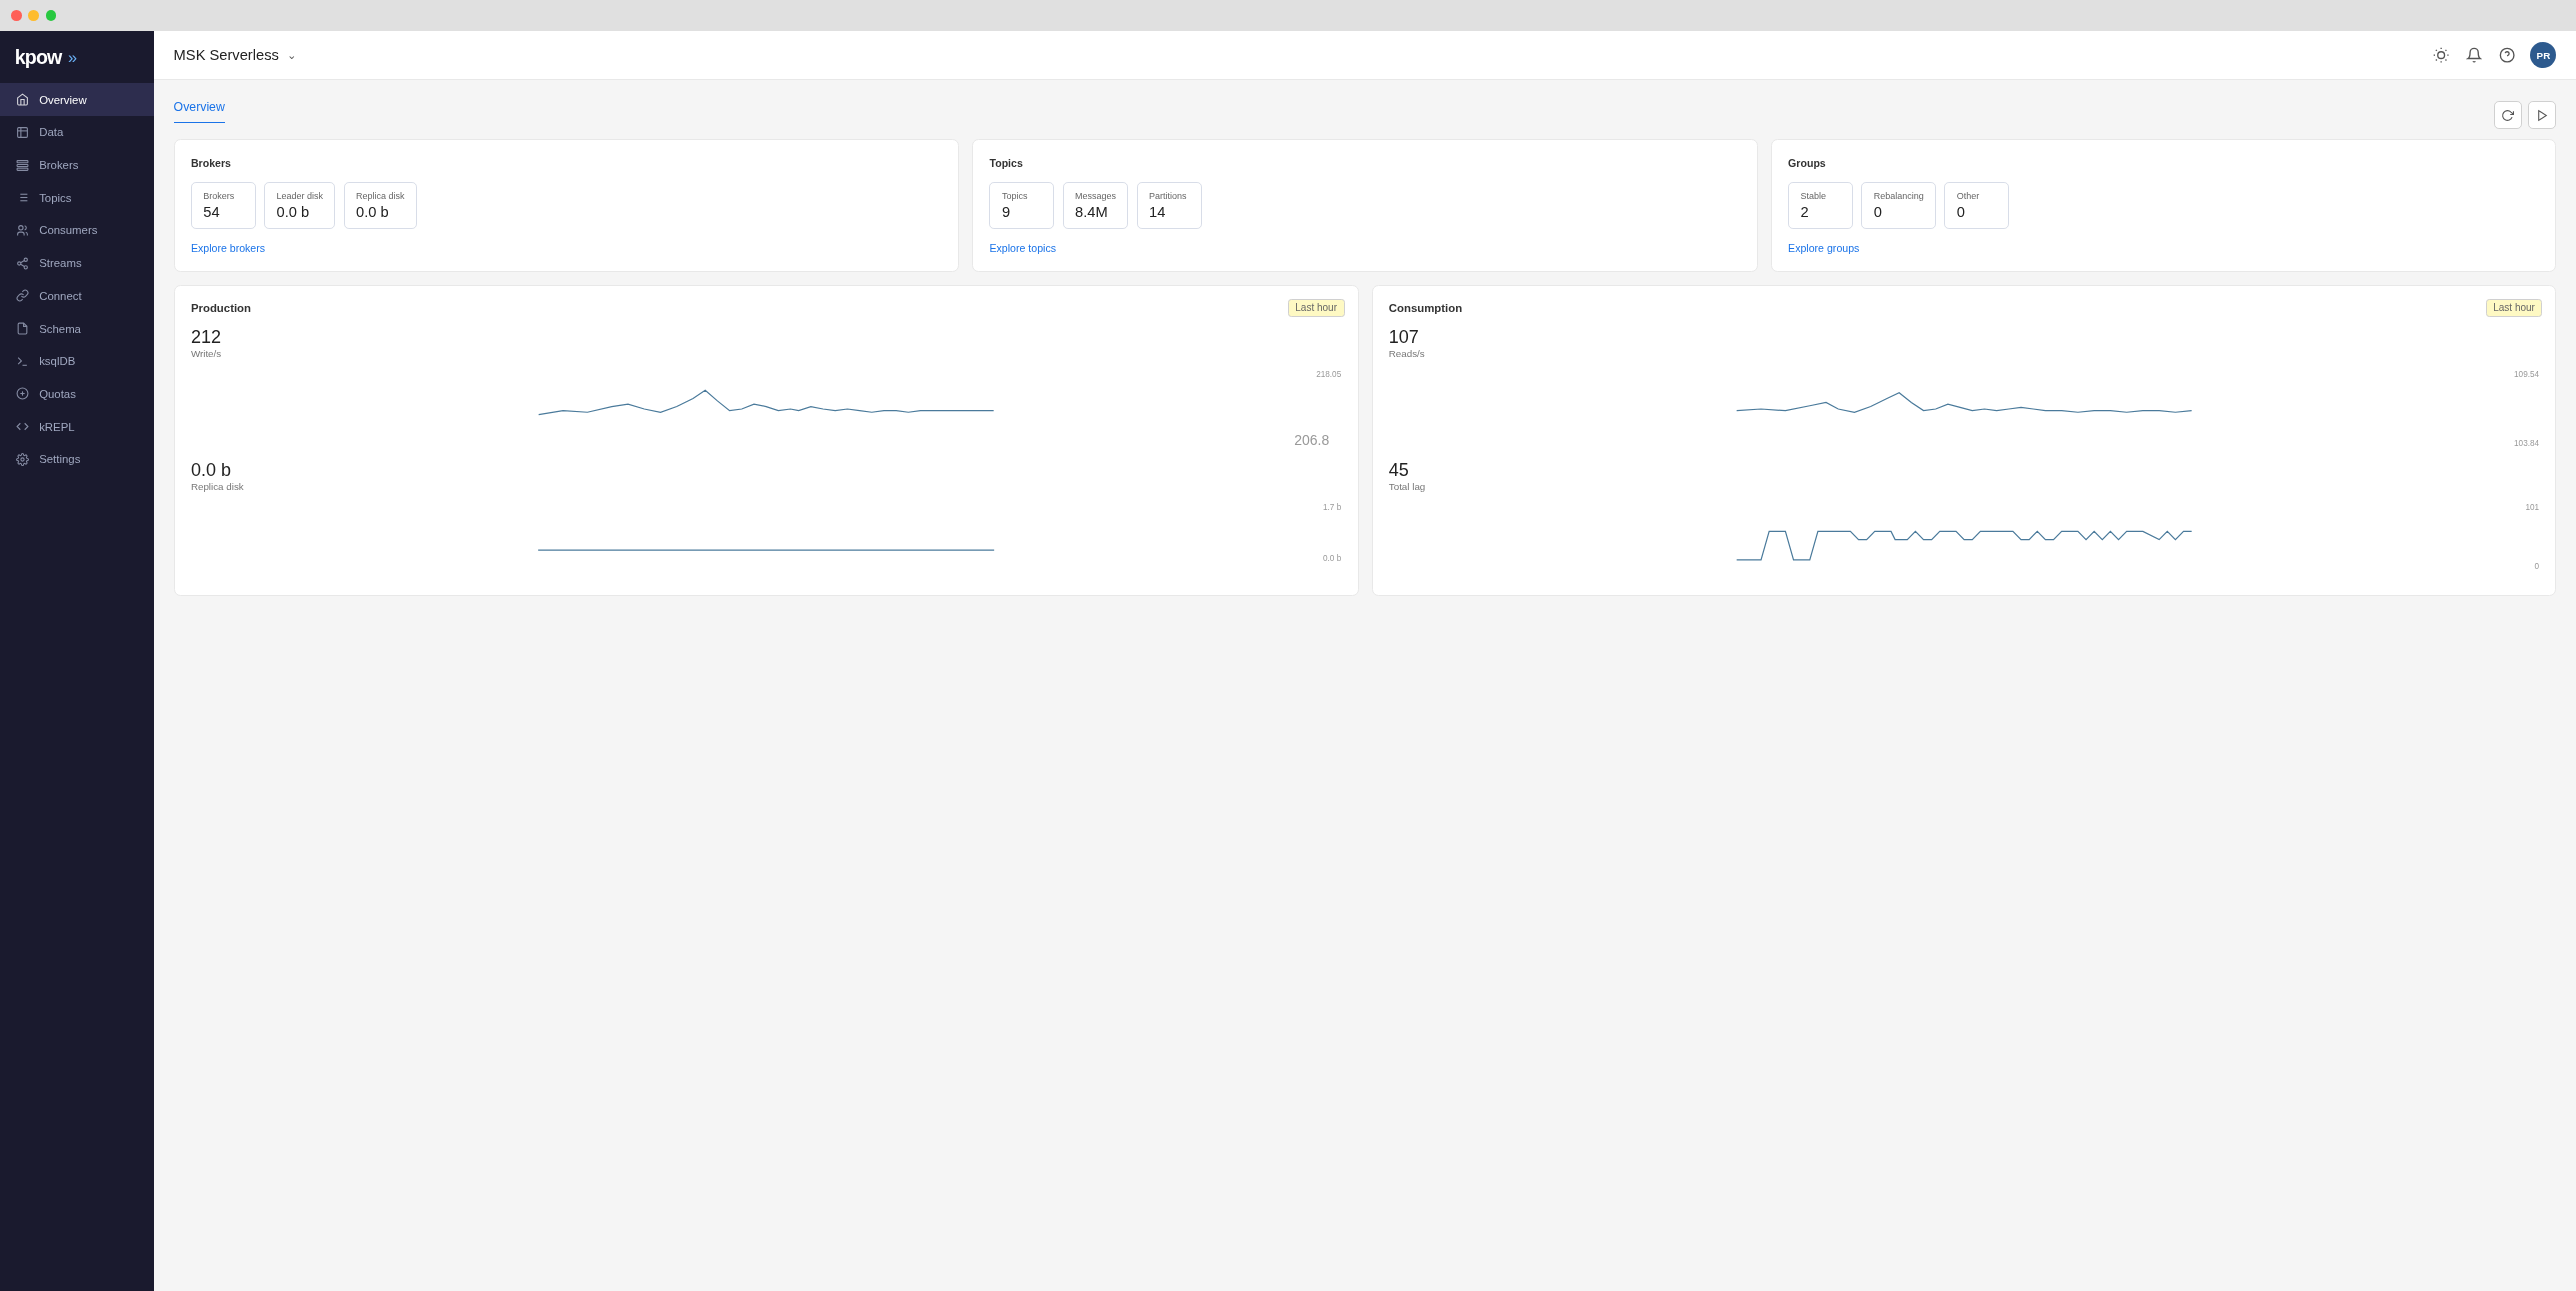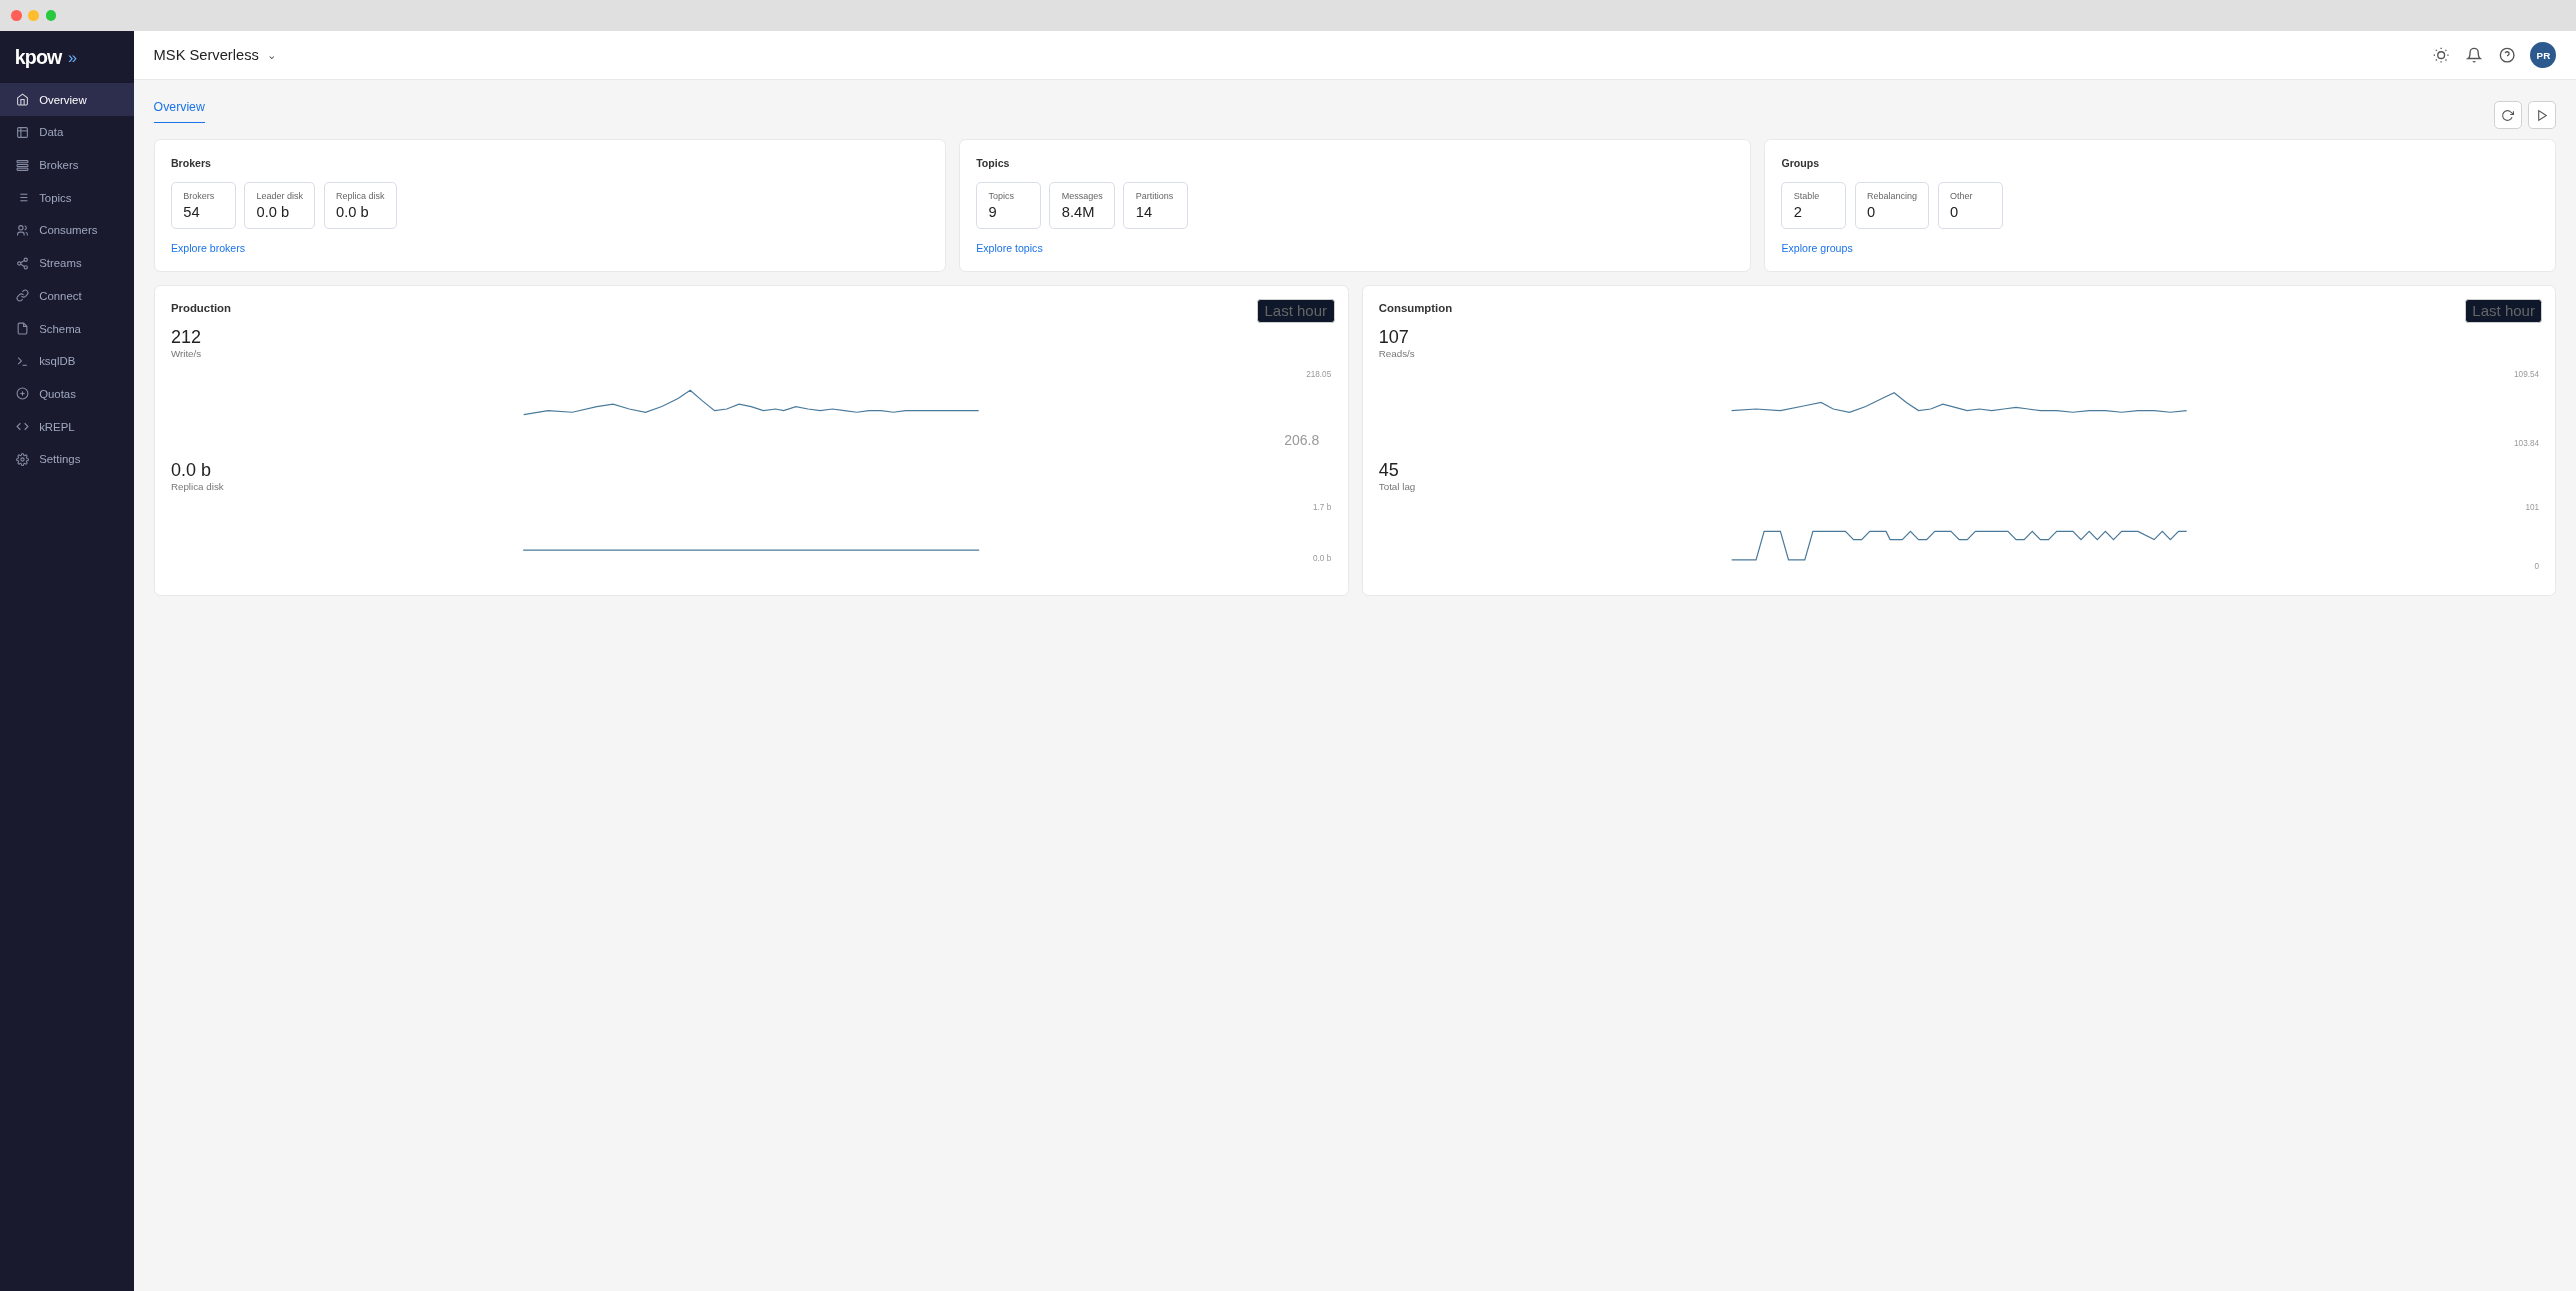--- a/index.html
+++ b/index.html
@@ -9,21 +9,21 @@
     .titlebar { background: #e0e0e0; height: 31px; display: flex; align-items: center; padding: 0 11.4px; gap: 6.5px; flex-shrink: 0; }
     .titlebar-btn { width: 10.6px; height: 10.6px; border-radius: 50%; }
     .btn-red { background: #ff5f57; }
     .btn-yellow { background: #febc2e; }
     .btn-green { background: #28c840; }
 
     
     .app { display: flex; flex: 1; overflow: hidden; background: #f0f0f0; }
 
     
-    .sidebar { width: 134px; background: #1a1a2e; flex-shrink: 0; display: flex; flex-direction: column; padding: 0; overflow-y: auto; }
+    .sidebar { width: 154px; background: #1a1a2e; flex-shrink: 0; display: flex; flex-direction: column; padding: 0; overflow-y: auto; }
     .sidebar-logo { padding: 14.7px 14.7px 14.7px 14.7px; display: flex; align-items: center; gap: 6.5px; border-bottom: none; }
     .logo-text { color: white; font-size: 19.6px; font-weight: 700; letter-spacing: -0.8px; }
     .logo-arrows { color: #6ab0f5; font-size: 16.3px; }
     .nav-item { display: flex; align-items: center; gap: 9.8px; padding: 9px 14.7px; color: #a0a8c0; cursor: pointer; font-size: 11.4px; text-decoration: none; }
     .nav-item.active { background: #2d2d4e; color: #ffffff; border-radius: 0; }
     .nav-icon { width: 14.7px; height: 14.7px; display: flex; align-items: center; justify-content: center; flex-shrink: 0; opacity: 0.8; }
     .nav-label { font-size: 11.4px; }
 
     
     .main { flex: 1; display: flex; flex-direction: column; overflow: hidden; background: #f5f5f5; }
@@ -53,21 +53,21 @@
     .card-title { font-size: 10.6px; font-weight: 600; color: #333; margin-bottom: 13px; }
     .stat-boxes { display: flex; gap: 8.2px; flex-wrap: wrap; }
     .stat-box { border: 0.8px solid #d8dde8; border-radius: 4.9px; padding: 8.2px 11.4px; min-width: 65px; }
     .stat-label { font-size: 9px; color: #666; margin-bottom: 3.3px; }
     .stat-value { font-size: 14.7px; font-weight: 500; color: #222; }
     .explore-link { margin-top: 13px; font-size: 10.6px; color: #1a73e8; cursor: pointer; }
 
     
     .charts-row { display: grid; grid-template-columns: 1fr 1fr; gap: 13px; }
     .chart-card { background: white; border-radius: 6.5px; border: 0.8px solid #e8e8e8; padding: 16.3px; position: relative; min-height: 311px; }
-    .chart-label-btn { position: absolute; top: 13px; right: 13px; font-size: 15px; color: #666; border: 0.8px solid #d0d0d0; border-radius: 3.3px; padding: 2.5px 6.5px; background: #0f172a; }
+    .chart-label-btn { position: absolute; top: 13px; right: 13px; font-size: 10px; color: #666; border: 0.8px solid #d0d0d0; border-radius: 3.3px; padding: 2.5px 6.5px; background: #fef9c3; }
     .chart-title { font-size: 11.4px; font-weight: 600; color: #333; margin-bottom: 13px; }
     .chart-metric-value { font-size: 18px; font-weight: 500; color: #222; }
     .chart-metric-label { font-size: 9.8px; color: #777; }
   </style>
 </head>
 <body>
 
 <div class="titlebar">
   <div class="titlebar-btn btn-red"></div>
   <div class="titlebar-btn btn-yellow"></div>

